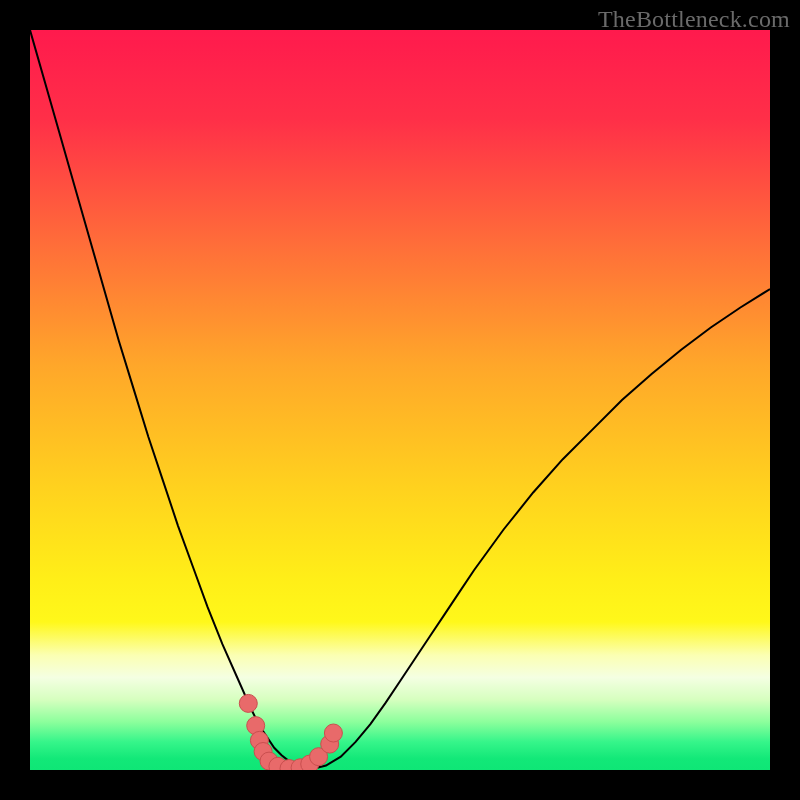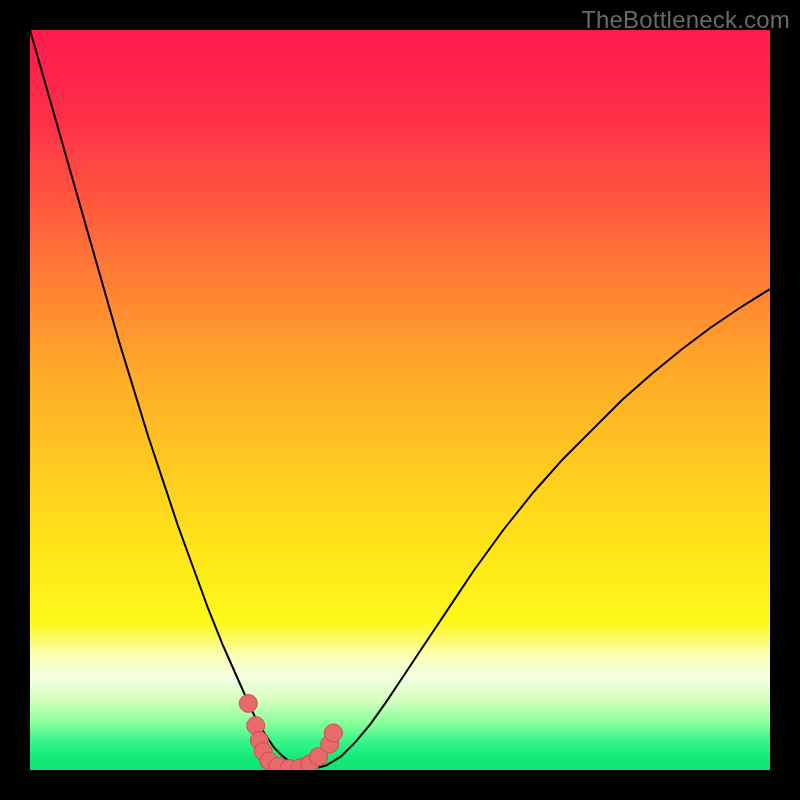--- a/index.html
+++ b/index.html
@@ -11,20 +11,21 @@
     background: #000;
     font-family: Arial, Helvetica, sans-serif;
   }
   .frame {
     position: absolute;
     left: 0;
     top: 0;
     width: 800px;
     height: 800px;
     background: #000;
+    font-family: Liberation Serif, serif;
   }
   .plot-area {
     position: absolute;
     left: 30px;
     top: 30px;
     width: 740px;
     height: 740px;
     overflow: hidden;
   }
   .gradient {

